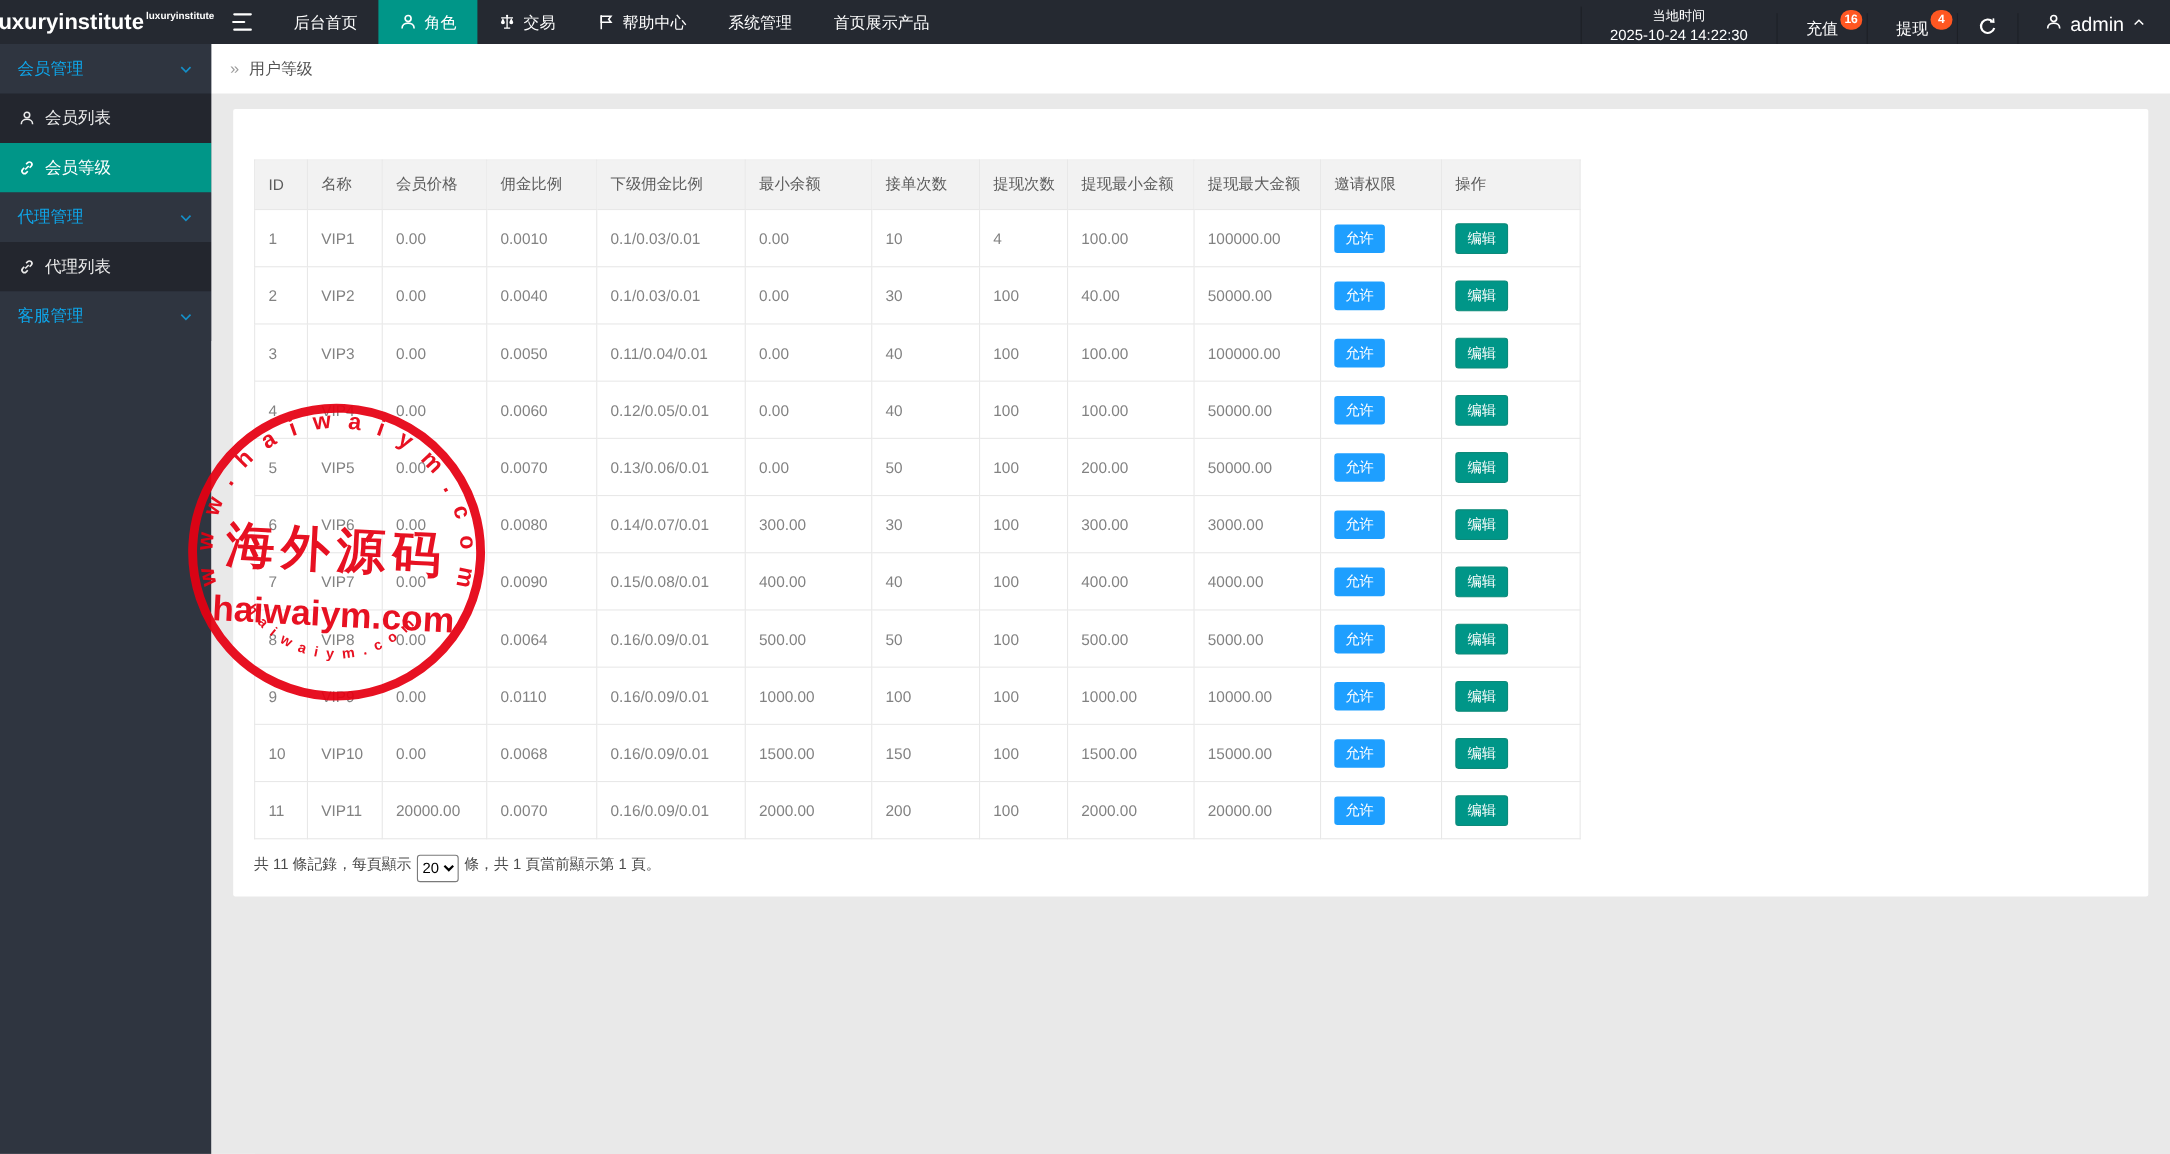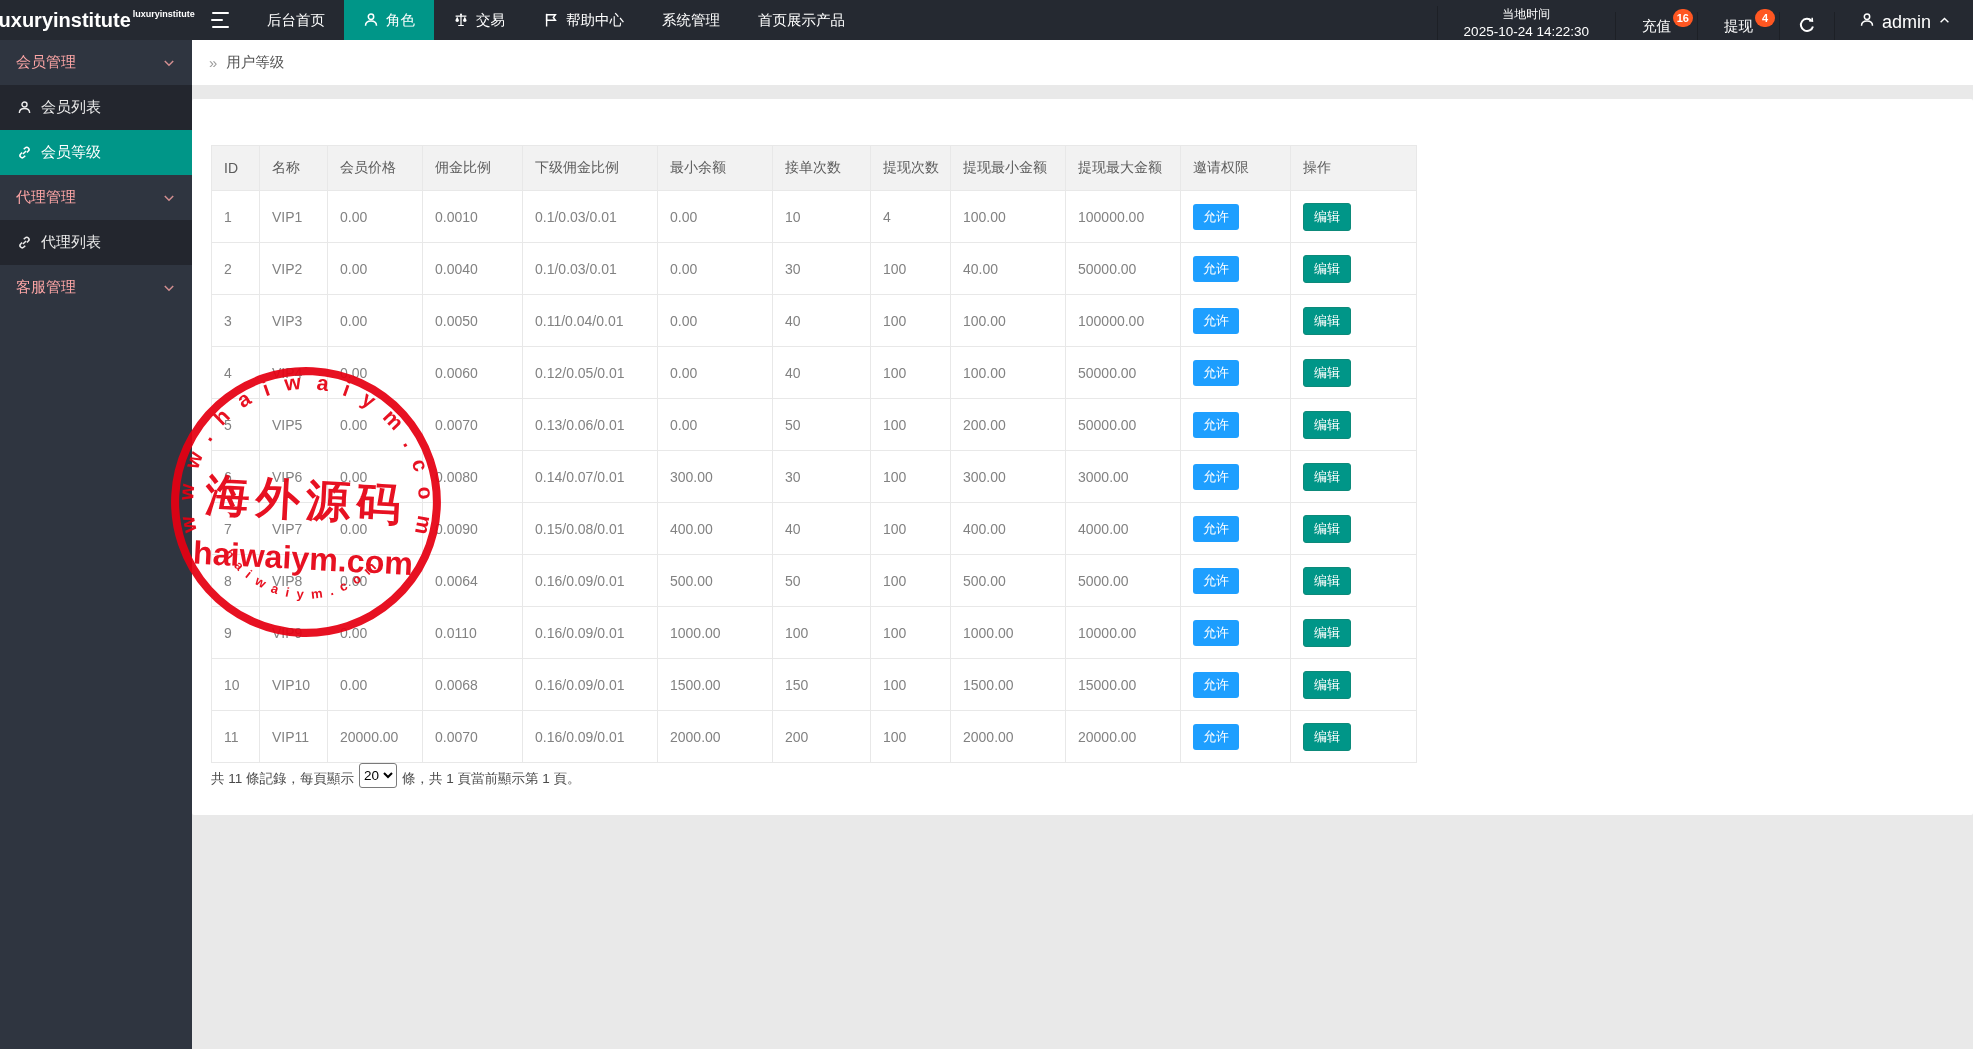--- a/index.html
+++ b/index.html
@@ -39,41 +39,41 @@
     font-size:11px; min-width:12px; height:18px; line-height:18px; border-radius:9px;
     text-align:center; padding:0 4px; font-weight:bold;
   }
   .refresh{display:flex; align-items:center; padding:0 18px; cursor:pointer;}
   .refresh svg{width:18px; height:18px;}
   .admin{display:flex; align-items:flex-start; gap:7px; padding:0 22px 0 24px; cursor:pointer; font-size:18px;}
   .admin .icon svg{width:16px; height:16px; display:block;}
   .admin .chev svg{width:13px; height:13px; display:block; margin-top:2px;}
   
   .sidebar{position:absolute; top:40px; left:0; width:192px; bottom:0; background:#2f3540; z-index:5;}
-  .side-item{height:45px; display:flex; align-items:center; padding:0 16px; font-size:15px; cursor:pointer; color:#fca5a5;}
+  .side-item{height:45px; display:flex; align-items:center; padding:0 16px; font-size:15px; cursor:pointer; color:#0ea5e9;}
   .side-item.group{background:#2f3540;}
   .side-item.child{background:#23262e; padding-left:17px; gap:9px; color:#eaeaea;}
   .side-item.child.active{background:#009688; color:#fff;}
   .side-item .chev{margin-left:auto; opacity:.8;}
   .side-item .chev svg{width:14px; height:14px; display:block;}
   .side-item .icon svg{width:15px; height:15px; display:block;}
   
   .main{position:absolute; left:192px; top:40px; right:0; bottom:0;}
   .breadcrumb{height:45px; background:#fff; display:flex; align-items:center; padding:0 17px; font-size:14.5px; color:#545454;}
   .breadcrumb .sep{color:#9c9c9c; margin-right:9px; font-size:15px;}
-  .content{padding:14px 0;}
+  .content{padding:14px 20px;}
   .card{background:#fff; border-radius:2px; height:716px; box-sizing:border-box; padding:46px 19px 0;}
   table{border-collapse:collapse; table-layout:fixed; width:1205px; font-size:14px; color:#828282;}
   th,td{border:1px solid #e8e8e8; padding:0 12px; text-align:left; font-weight:normal; overflow:hidden; white-space:nowrap;}
   th{background:#f2f2f2; color:#5c5c5c; height:44px;}
   td{height:51px;}
   .btn{border:none; color:#fff; font-size:13px; padding:4px 10px; border-radius:3px; cursor:pointer; font-family:inherit;}
   .btn-allow{background:#1E9FFF;font-family:Liberation Mono, monospace;}
   .btn-edit{background:#009688; border:1px solid #0d8a7a;}
-  .pagination{font-size:13.5px; color:#4a4a4a; display:flex; align-items:flex-end;}
+  .pagination{margin-top:14px; font-size:13.5px; color:#4a4a4a; display:flex; align-items:flex-start;}
   .pagination select{height:25px; font-size:13.5px; border:1px solid #7a7a7a; border-radius:3px; margin:0 5px; background:#fff;}
   
   .stamp{position:absolute; left:160px; top:356px; width:292px; height:292px; transform:rotate(3deg); opacity:.93; z-index:60; pointer-events:none;}
   .stamp text{font-family:"Liberation Sans","DejaVu Sans",sans-serif;}
   .stamp-cn{font-size:44px; font-weight:bold; letter-spacing:6px;}
   .stamp-en{font-size:32px; font-weight:bold;}
   .stamp-arc{font-size:21px; font-weight:bold;}
   .stamp-arc-bottom{font-size:13px; font-weight:bold;}
 </style>
 </head>

